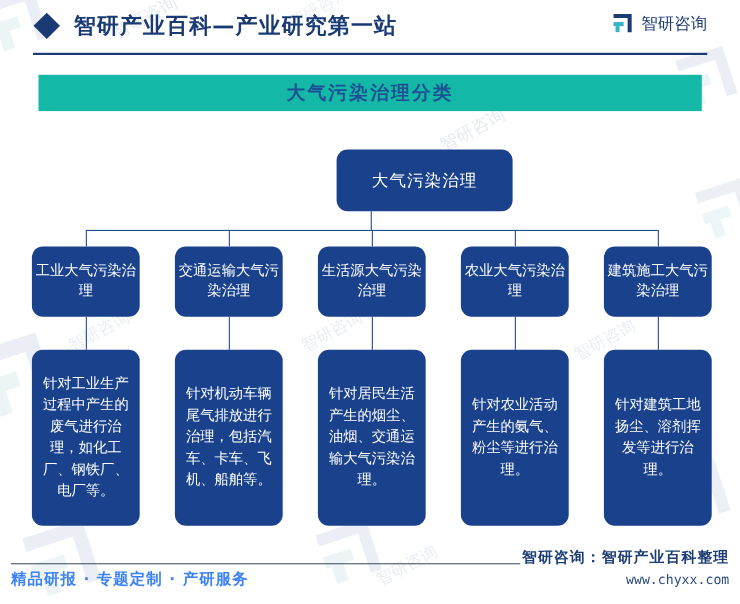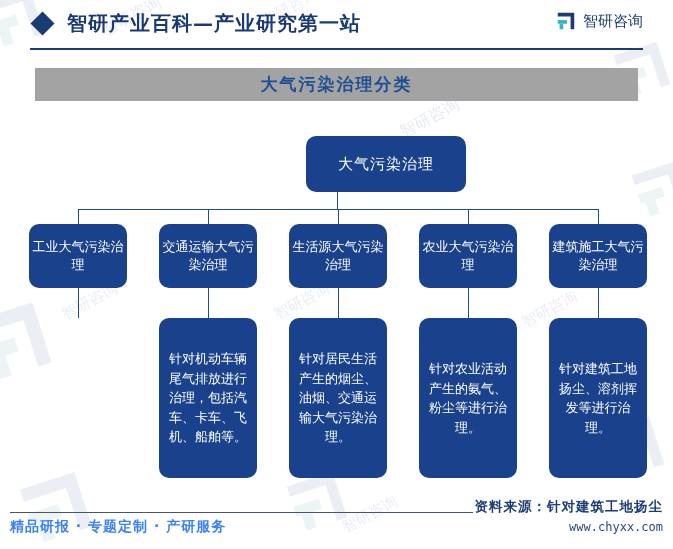--- a/index.html
+++ b/index.html
@@ -13,21 +13,21 @@
   .diamond{width:17px;height:17px;background:#1a3a74;transform:rotate(45deg);
            margin:0 16px 0 4px;flex:0 0 auto;}
   .site-title{font-size:20px;font-weight:bold;color:#1a3a74;letter-spacing:1px;white-space:nowrap;}
   .header-right{display:flex;align-items:center;gap:6px;}
   .logo-text{font-size:15px;color:#1b3c74;white-space:nowrap;}
   .header-rule{position:absolute;top:48px;left:30px;width:613px;height:0;
                border-top:2px solid #1b3c74;}
 
   
   .title-bar{position:absolute;top:68px;left:35px;width:603px;height:33px;
-             background:#a3a3a3;display:flex;align-items:center;justify-content:center;}
+             background:#14b8a6;display:flex;align-items:center;justify-content:center;}
   .title-bar span{font-size:17px;font-weight:bold;color:#1d4f94;letter-spacing:2px;}
 
   
   .org{position:absolute;left:29px;top:136px;width:618px;height:342px;}
   .nbox{position:absolute;background:#1a428c;border-radius:10px;color:#ffffff;
         display:flex;align-items:center;justify-content:center;text-align:center;
         box-sizing:border-box;}
   .root-box{left:229px;top:0;width:160px;height:56px;font-size:15px;letter-spacing:1px;margin-left:48px;}
   .cat-box{top:88px;width:98px;height:64px;font-size:13px;line-height:1.35;padding:2px 3px;}
   .desc-box{top:182px;width:98px;height:160px;font-size:13px;line-height:1.5;padding:4px 5px;}
@@ -143,26 +143,27 @@
     <div class="nbox cat-box c3">农业大气污染治理</div>
     <div class="nbox cat-box c2">生活源大气污染治理</div>
     <div class="nbox cat-box c4">建筑施工大气污染治理</div>
 
     <div class="line vline link-stub s0"></div>
     <div class="line vline link-stub s1"></div>
     <div class="line vline link-stub s2"></div>
     <div class="line vline link-stub s3"></div>
     <div class="line vline link-stub s4"></div>
 
+    <div class="nbox desc-box c0">针对工业生产过程中产生的废气进行治理，如化工厂、钢铁厂、电厂等。</div>
     <div class="nbox desc-box c1">针对机动车辆尾气排放进行治理，包括汽车、卡车、飞机、船舶等。</div>
     <div class="nbox desc-box c2">针对居民生活产生的烟尘、油烟、交通运输大气污染治理。</div>
     <div class="nbox desc-box c3">针对农业活动产生的氨气、粉尘等进行治理。</div>
     <div class="nbox desc-box c4">针对建筑工地扬尘、溶剂挥发等进行治理。</div>
   </div>
 
   <div class="footer-rule"></div>
   <div class="footer-left">精品研报 · 专题定制 · 产研服务</div>
   <div class="footer-right">
-    <div class="source">资料来源：针对建筑工地扬尘</div>
+    <div class="source">智研咨询：智研产业百科整理</div>
     <div class="website">www.chyxx.com</div>
   </div>
 
 </div>
 
 </body></html>

